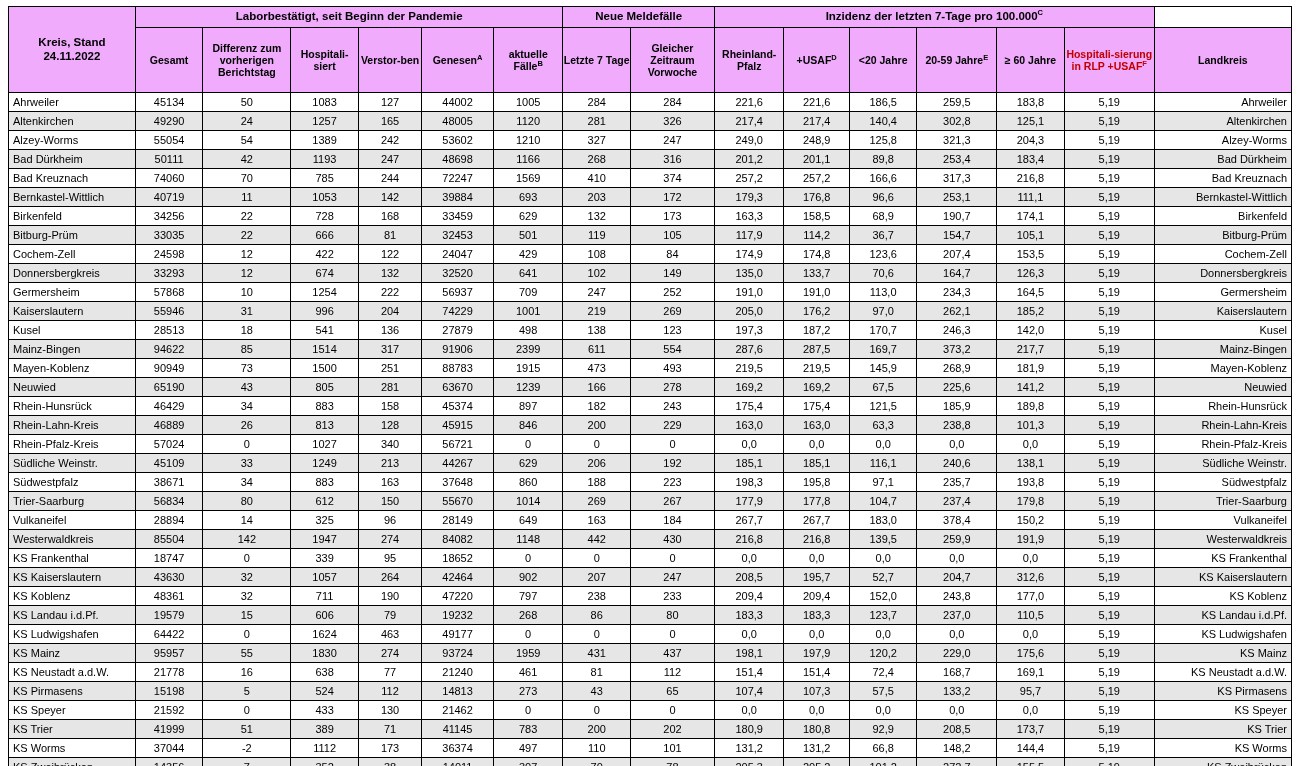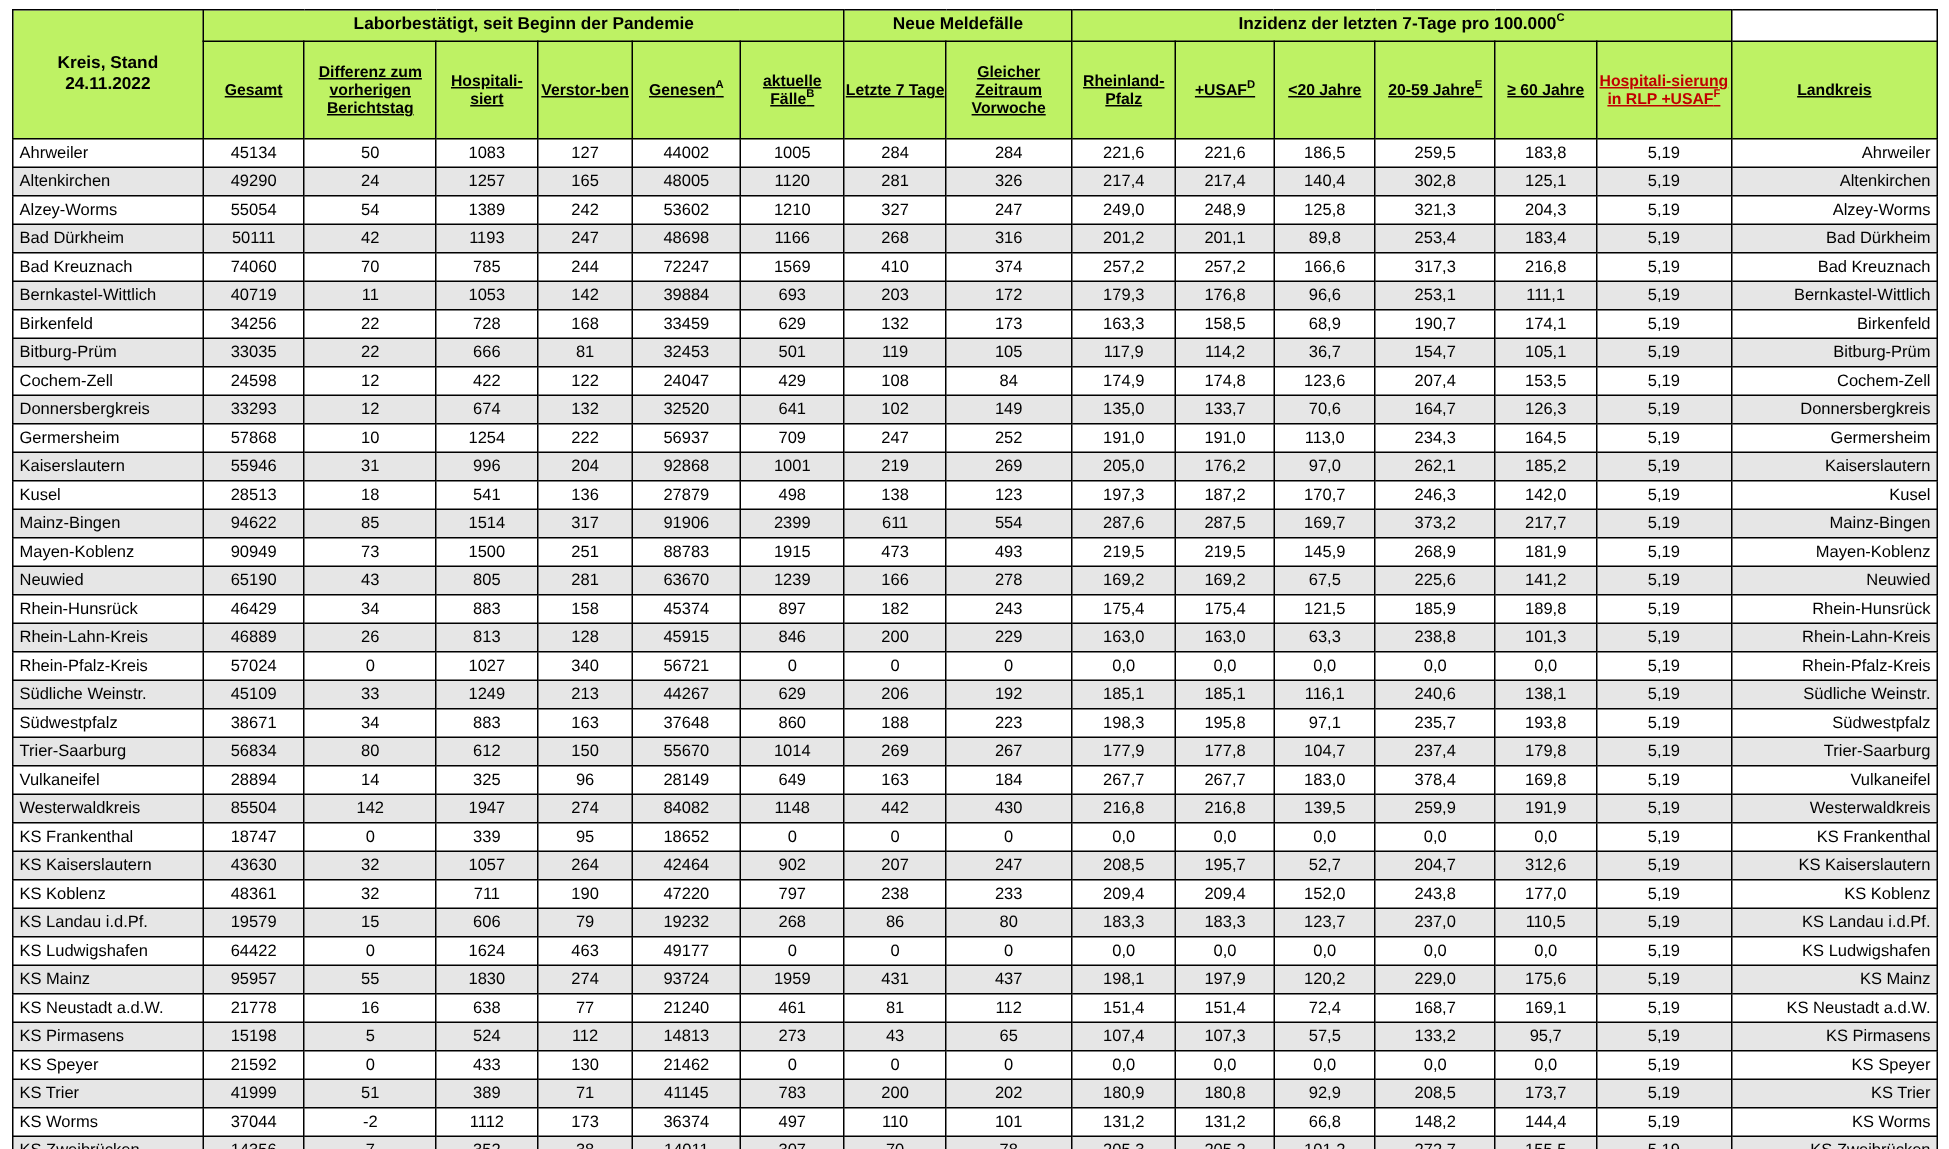--- a/index.html
+++ b/index.html
@@ -24,36 +24,35 @@
     font-size: 11px;
     color: #000;
   }
   table.covid th, table.covid td {
     border: 1px solid #000;
     padding: 0;
     line-height: 1.15;
   }
   
   thead th {
-    background: #bef264;
+    background: #f0abfc;
     font-weight: bold;
     text-align: center;
     vertical-align: middle;
     font-size: 11px;
     padding: 2px 2px;
   }
   th.group {
     height: 20px;
     font-size: 11.5px;
   }
   th.sub {
     height: 64px;
     font-size: 10.5px;
     padding: 1px 2px;
-    text-decoration: underline;
   }
   th.corner {
     font-size: 11.5px;
     line-height: 1.35;
     margin-top: 20px;
   }
   th.red {
     color: #c00000;
   }
   th.blank {
@@ -355,21 +354,21 @@
           <td>164,5</td>
           <td>5,19</td>
           <td class="nameright">Germersheim</td>
         </tr>
         <tr class="alt">
           <td class="name">Kaiserslautern</td>
           <td>55946</td>
           <td>31</td>
           <td>996</td>
           <td>204</td>
-          <td>92868</td>
+          <td>74229</td>
           <td>1001</td>
           <td>219</td>
           <td>269</td>
           <td>205,0</td>
           <td>176,2</td>
           <td>97,0</td>
           <td>262,1</td>
           <td>185,2</td>
           <td>5,19</td>
           <td class="nameright">Kaiserslautern</td>
@@ -561,21 +560,21 @@
           <td>325</td>
           <td>96</td>
           <td>28149</td>
           <td>649</td>
           <td>163</td>
           <td>184</td>
           <td>267,7</td>
           <td>267,7</td>
           <td>183,0</td>
           <td>378,4</td>
-          <td>169,8</td>
+          <td>150,2</td>
           <td>5,19</td>
           <td class="nameright">Vulkaneifel</td>
         </tr>
         <tr class="alt">
           <td class="name">Westerwaldkreis</td>
           <td>85504</td>
           <td>142</td>
           <td>1947</td>
           <td>274</td>
           <td>84082</td>

